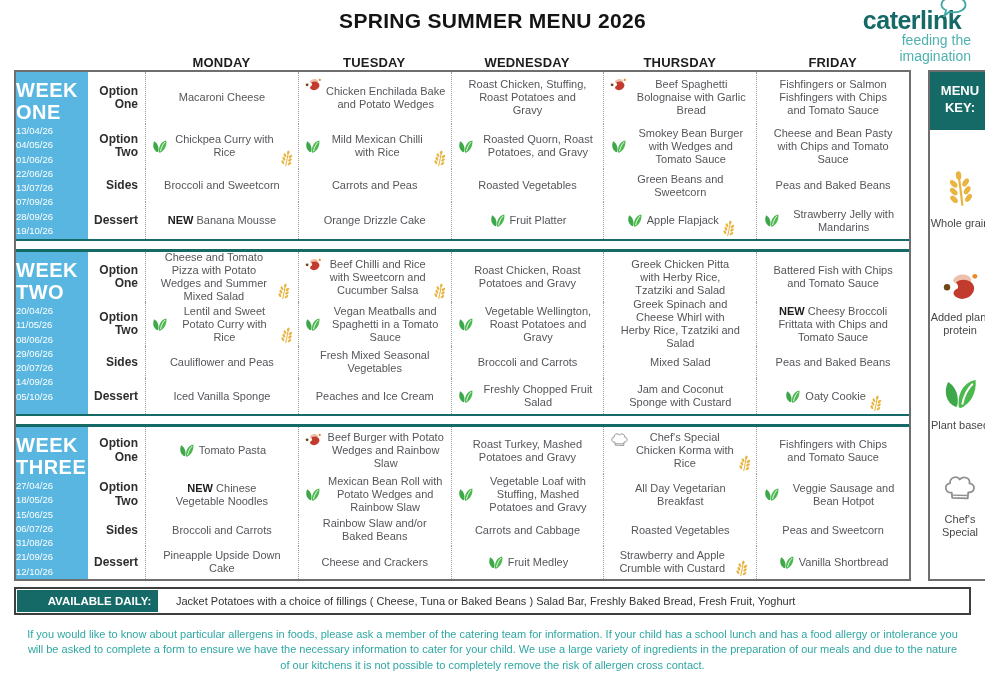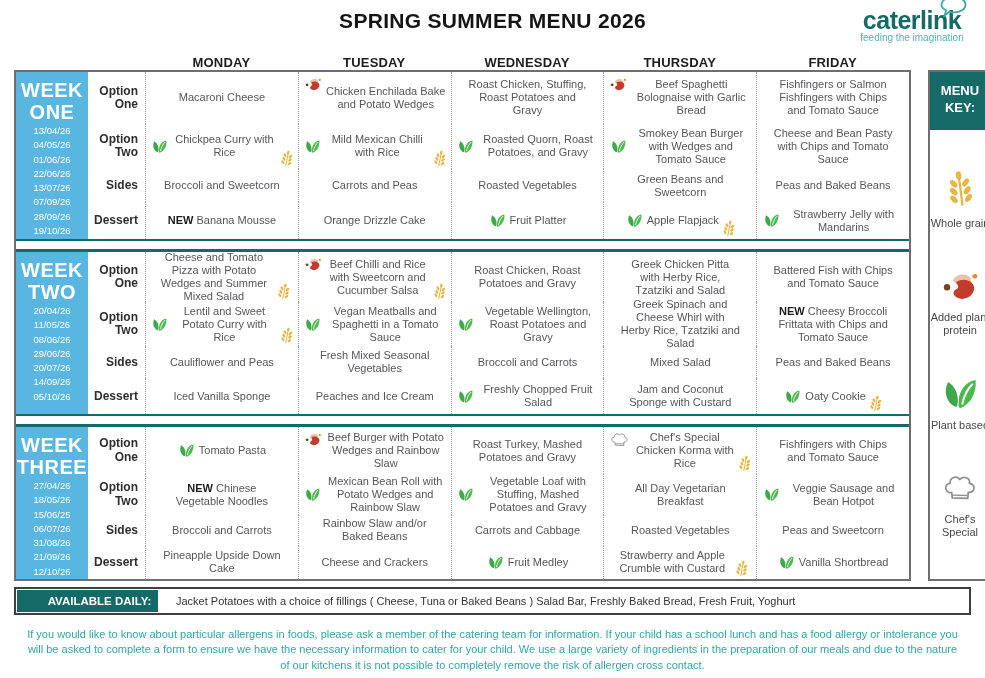--- a/index.html
+++ b/index.html
@@ -6,36 +6,36 @@
   .page{position:relative;width:985px;height:678px;background:#fff;overflow:hidden;
         font-family:"Liberation Sans","DejaVu Sans",sans-serif;}
 
   
   .title{position:absolute;top:9px;left:0;width:985px;text-align:center;
          font-size:21px;font-weight:bold;color:#141414;letter-spacing:.3px;}
   .logo{position:absolute;top:6px;right:14px;width:118px;text-align:center;}
   .logo-row{position:relative;display:inline-block;}
   .logo-text{font-size:25px;font-weight:bold;color:var(--teal);letter-spacing:-.5px;}
   .bubble{position:absolute;right:-6px;top:-10px;}
-  .logo-tag{font-size:10px;color:var(--tagline-teal);margin-top:-3px;}
+  .logo-tag{font-size:14px;color:var(--tagline-teal);margin-top:-3px;text-align:right;}
 
   
   .day-row{position:absolute;left:145px;top:55px;width:764px;display:grid;
            grid-template-columns:repeat(5,1fr);}
   .day{font-size:13px;font-weight:bold;color:#1d1d1d;text-align:center;letter-spacing:.2px;}
 
   
   .grid-box{position:absolute;left:14px;top:70px;width:897px;height:511px;
             border:2px solid #6e6e6e;box-sizing:border-box;background:#fff;
             display:flex;flex-direction:column;}
   .week{display:flex;min-height:0;}
   .week.w0{height:167px;} .week.w1{height:162px;} .week.w2{flex:1;}
   .week-divider{height:8px;border-top:2px solid var(--teal);border-bottom:3px solid var(--teal);
                 background:#fff;flex:none;}
-  .week-panel{width:72px;flex:none;background:var(--week-blue);color:#fff;text-align:center;
+  .week-panel{width:72px;flex:none;background:var(--week-blue);color:#fff;text-align:left;
               padding-top:7px;box-sizing:border-box;}
   .week-title{font-size:20px;font-weight:bold;line-height:1.1;letter-spacing:.5px;}
   .week-dates{margin-top:1px;font-size:9.5px;line-height:1.5;}
   .week-grid{flex:1;display:grid;grid-template-columns:57px repeat(5,1fr);
              grid-template-rows:31% 27% 20% 22%;min-width:0;}
   .row-label{display:flex;align-items:center;justify-content:flex-end;text-align:right;
              padding-right:7px;font-size:12px;font-weight:bold;color:#2e2e2e;line-height:1.1;}
   .cell{position:relative;border-left:1.2px dotted #9b9b9b;display:flex;align-items:center;
         justify-content:center;gap:4px;text-align:center;font-size:11px;line-height:1.18;
         color:var(--text-gray);padding:2px 5px;box-sizing:border-box;min-width:0;}

